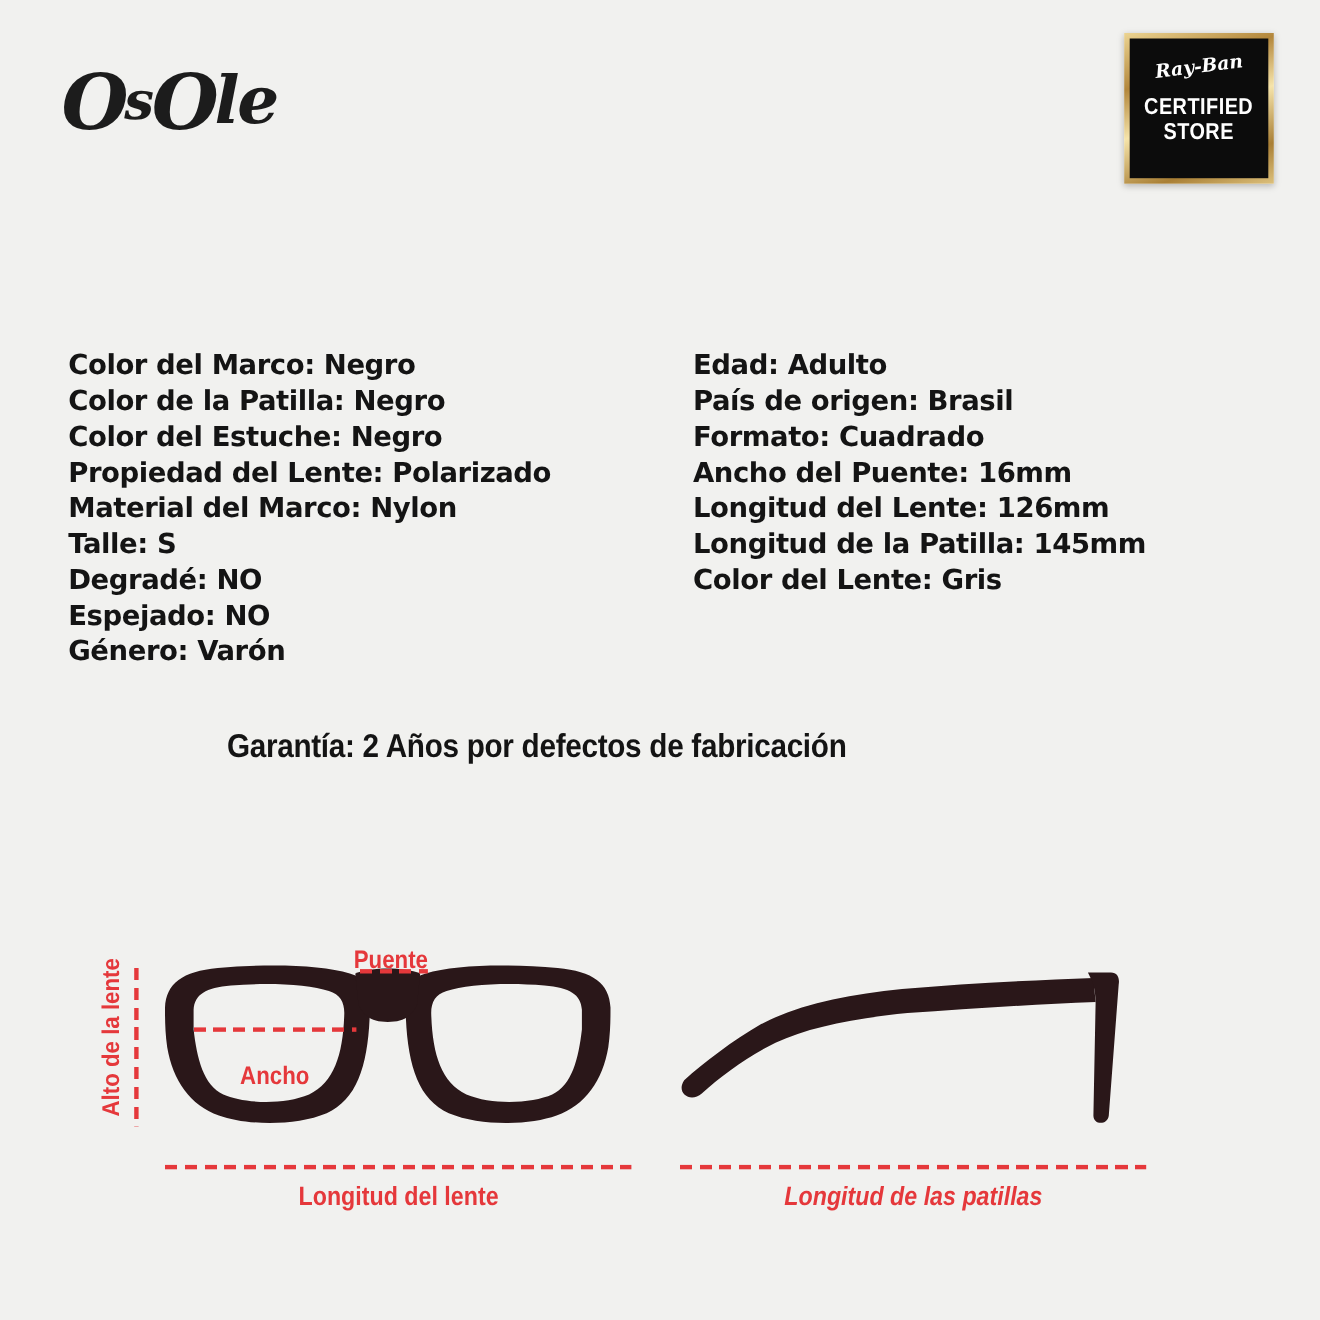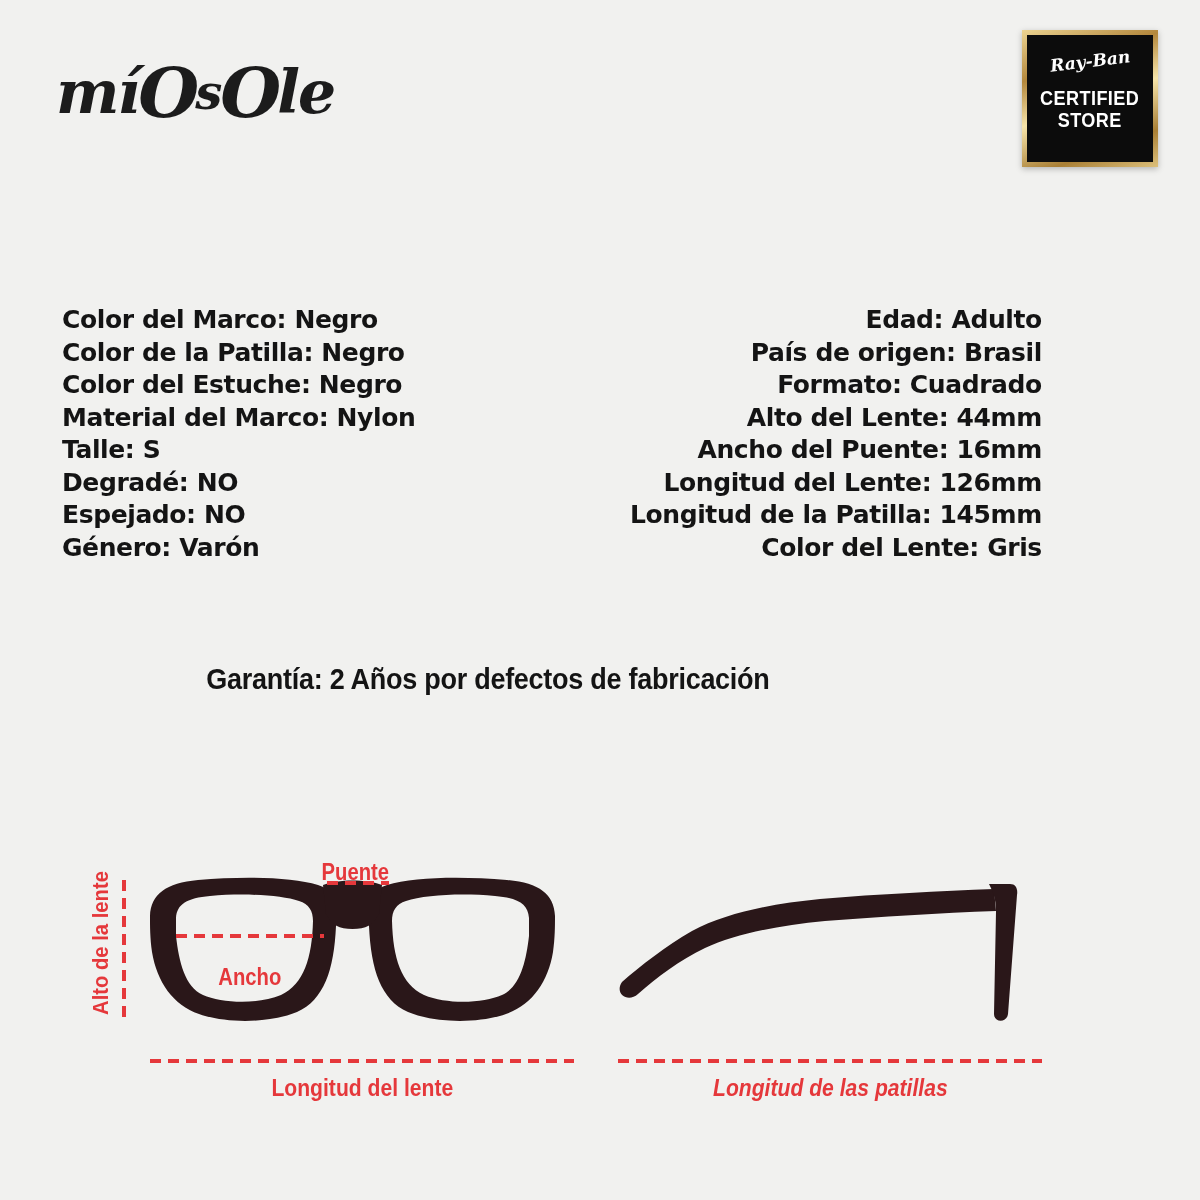--- a/index.html
+++ b/index.html
@@ -40,23 +40,23 @@
   .badge-script{
     color:#fff;font-family:"DejaVu Serif",serif;font-style:italic;font-weight:bold;
     font-size:17px;transform:rotate(-7deg);margin-top:4px;
   }
   .badge-cert{
     margin-top:16px;color:#fff;font-family:"Liberation Sans",sans-serif;font-weight:bold;
     font-size:21px;line-height:22px;text-align:center;transform:scaleX(.86);letter-spacing:.5px;
   }
 
   
-  .col{top:304px;color:var(--text);font-weight:bold;font-size:25px;line-height:32.5px;letter-spacing:-.4px;white-space:nowrap;}
+  .col{top:316px;color:var(--text);font-weight:bold;font-size:25px;line-height:32.5px;letter-spacing:-.4px;white-space:nowrap;}
   .col-left{left:62px;}
-  .col-right{left:630px;text-align:right;}
+  .col-right{left:630px;}
 
   
   .warranty{
     left:0;top:662px;width:976px;text-align:center;color:var(--text);
   }
   .warranty span{
     display:inline-block;transform:scaleX(.9);transform-origin:center;
     font-family:"Liberation Sans",sans-serif;font-weight:bold;font-size:30px;letter-spacing:-.3px;
   }
 
@@ -67,52 +67,51 @@
   }
   .squish{transform:scaleX(.88);transform-origin:center;}
   .rot{transform:rotate(-90deg) scaleX(.92);transform-origin:center;}
   .dash-h{height:4px;background:repeating-linear-gradient(90deg,var(--red) 0 11px,transparent 11px 18px);}
   .dash-v{width:4px;background:repeating-linear-gradient(180deg,var(--red) 0 11px,transparent 11px 18px);}
 </style>
 </head>
 <body>
 
 <div class="abs logo">
-  <span class="lp-sm">mí</span>
     <span class="lp-O">O</span>
     <span class="lp-s">s</span>
     <span class="lp-O">O</span>
     <span class="lp-sm">le</span>
 </div>
 
 <div class="abs badge">
   <div class="badge-inner">
     <div class="badge-script">Ray-Ban</div>
     <div class="badge-cert">
       <div>CERTIFIED</div>
       <div>STORE</div>
     </div>
   </div>
 </div>
 
 <div class="abs col col-left">
   <div>Color del Marco: Negro</div>
   <div>Color de la Patilla: Negro</div>
   <div>Color del Estuche: Negro</div>
+  <div>Propiedad del Lente: Polarizado</div>
   <div>Material del Marco: Nylon</div>
   <div>Talle: S</div>
   <div>Degradé: NO</div>
   <div>Espejado: NO</div>
   <div>Género: Varón</div>
 </div>
 <div class="abs col col-right">
   <div>Edad: Adulto</div>
   <div>País de origen: Brasil</div>
   <div>Formato: Cuadrado</div>
-  <div>Alto del Lente: 44mm</div>
   <div>Ancho del Puente: 16mm</div>
   <div>Longitud del Lente: 126mm</div>
   <div>Longitud de la Patilla: 145mm</div>
   <div>Color del Lente: Gris</div>
 </div>
 
 <div class="abs warranty">
   <span>Garantía: 2 Años por defectos de fabricación</span>
 </div>
 

